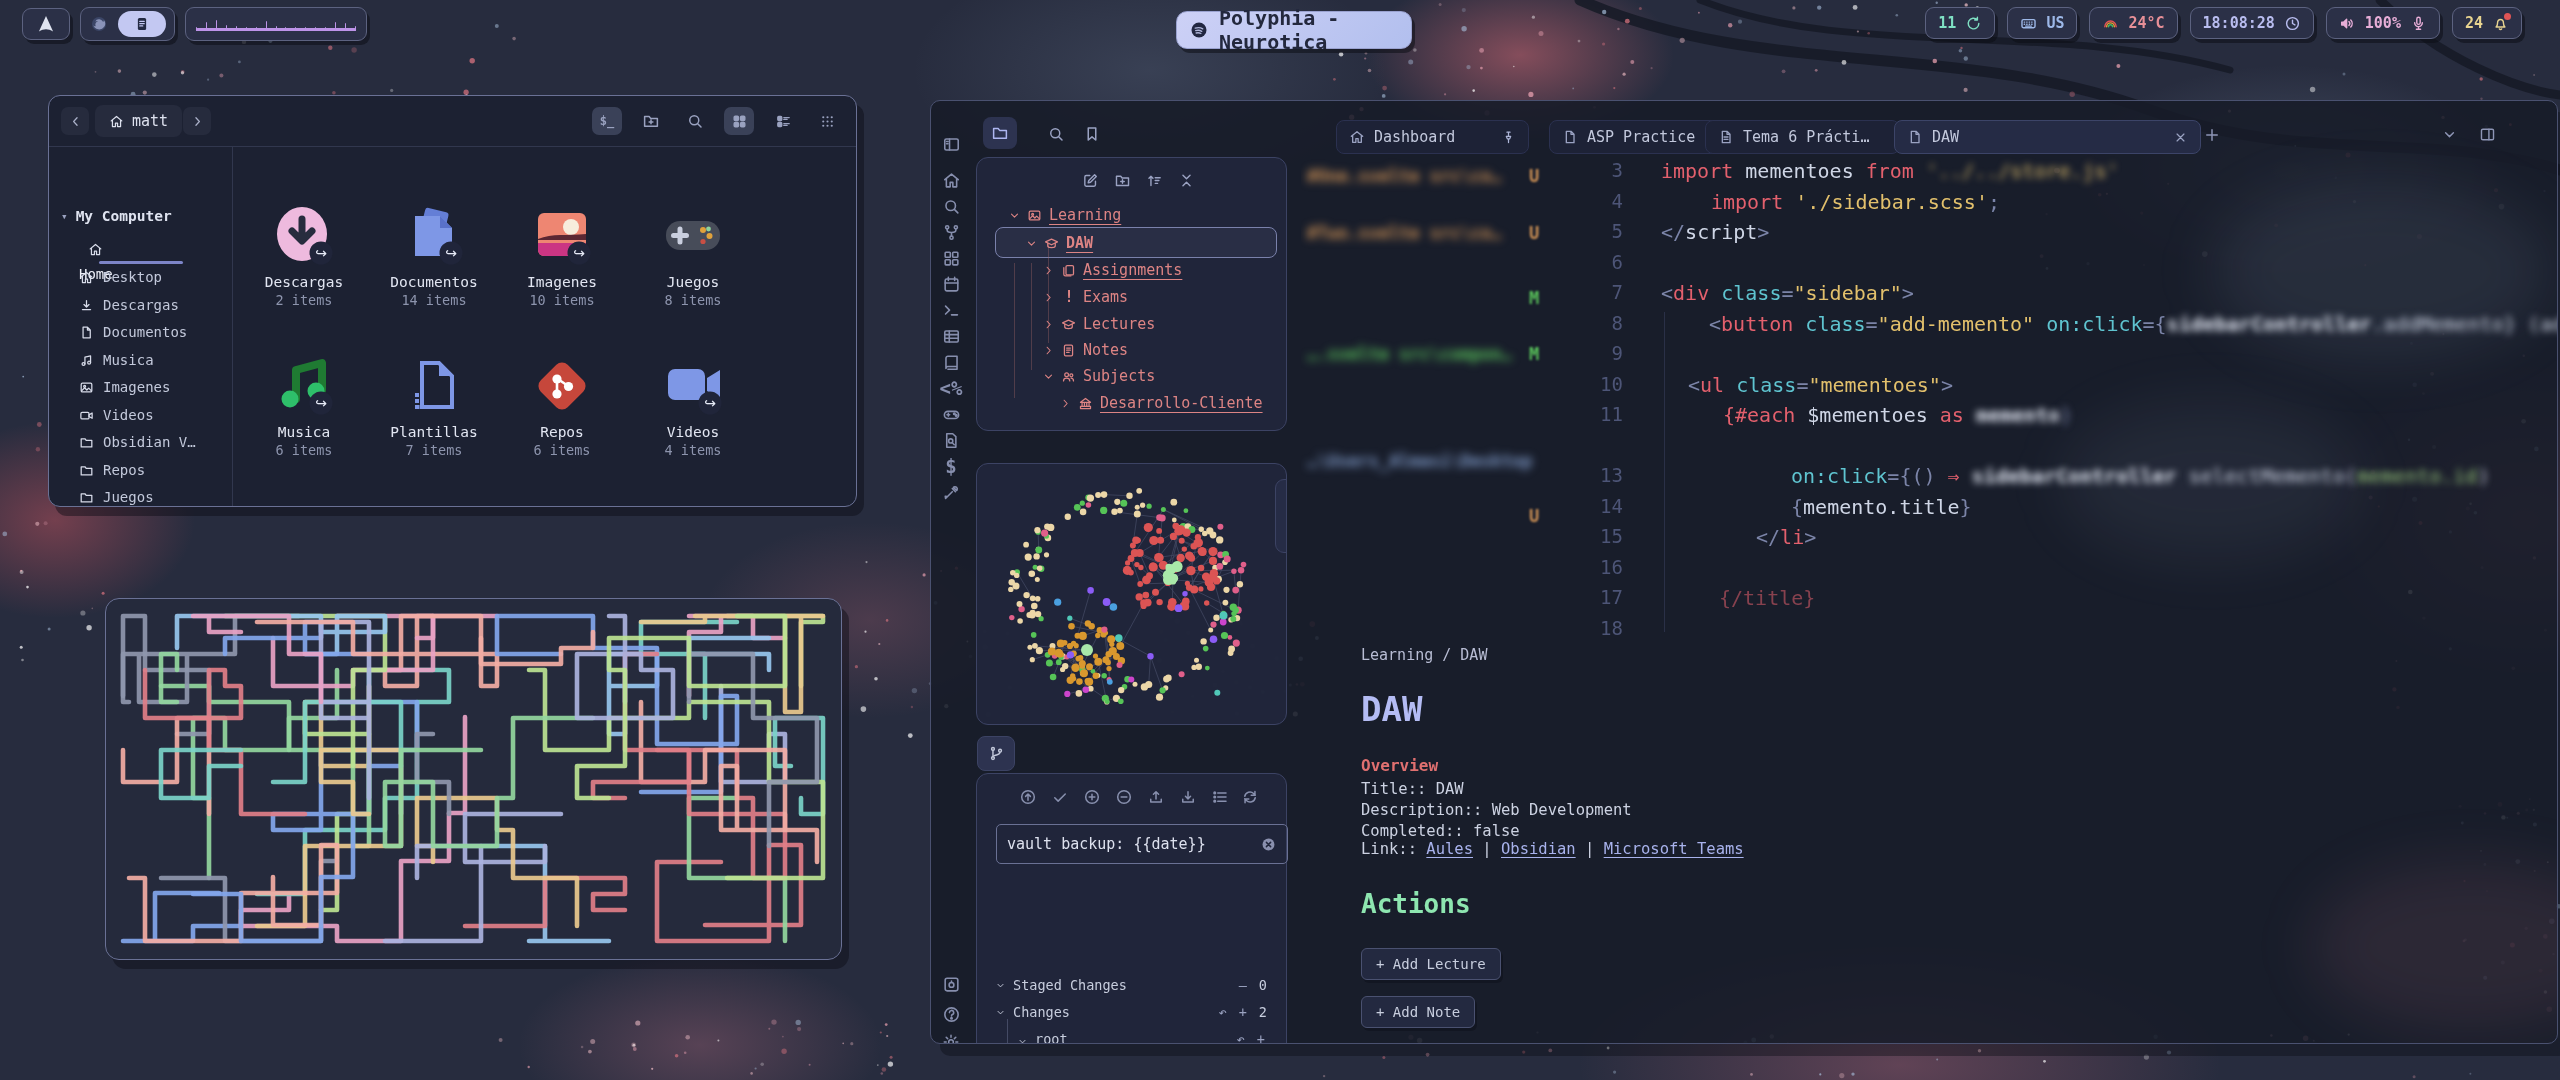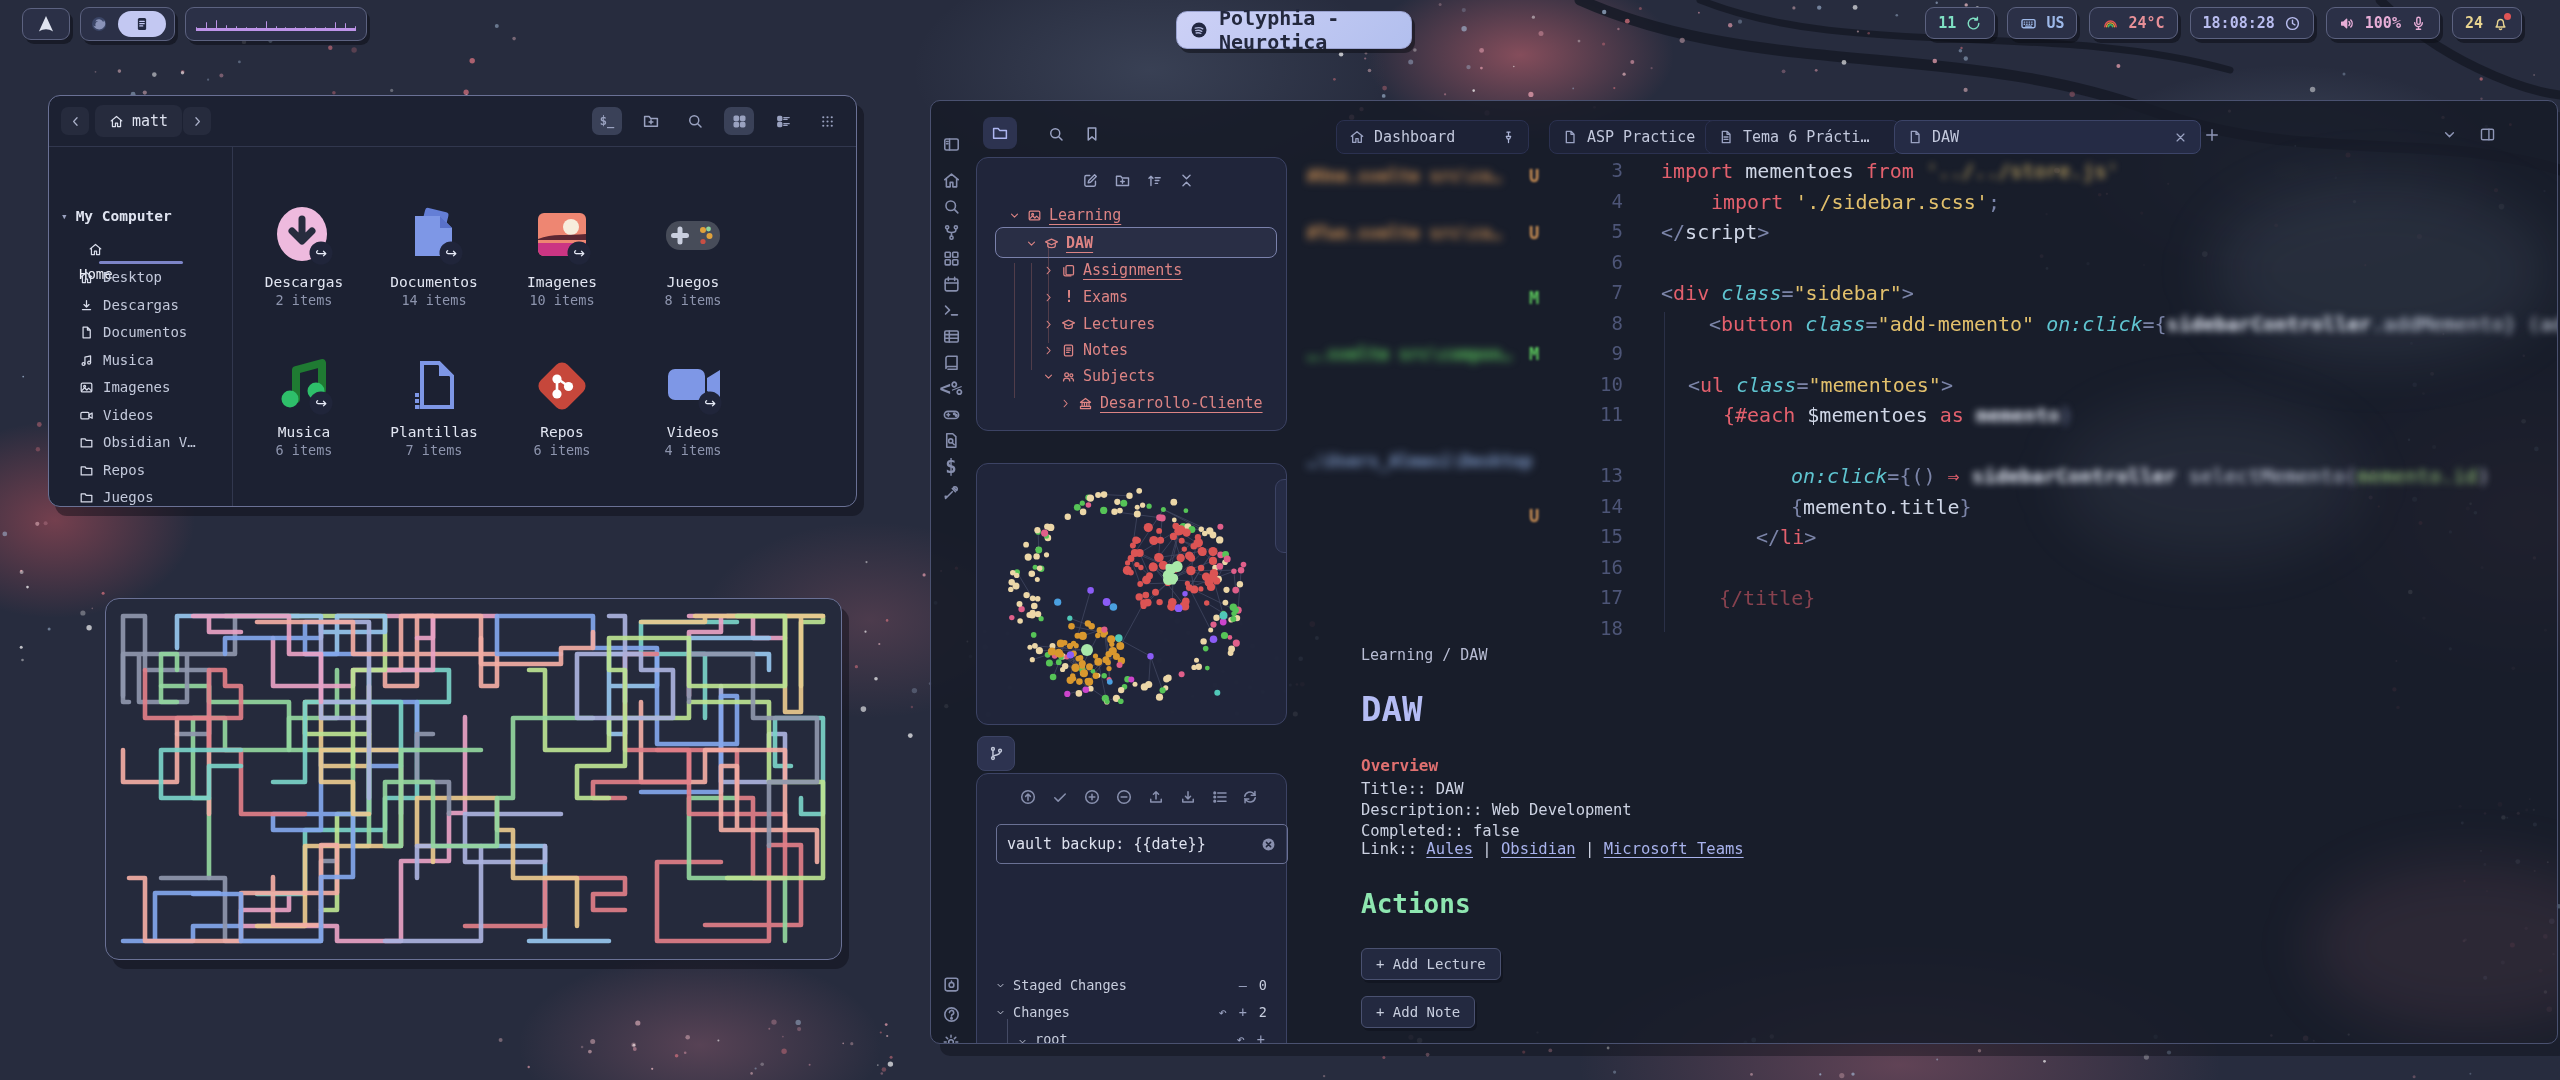--- a/index.html
+++ b/index.html
@@ -93,21 +93,21 @@
   .tabctl{position:absolute;top:25px;color:#8d95b5;font-size:18px}
   
   #editor{position:absolute;left:370px;top:51px;width:1256px;height:500px;overflow:hidden}
   .ghost{position:absolute;left:6px;font-size:17px;filter:blur(4px);white-space:nowrap;font-weight:bold}
   .gbadge{position:absolute;left:228px;font-size:17px;font-weight:bold;filter:blur(1.2px)}
   .g-orange{color:#cf9255}.g-green{color:#58c05a}.g-blue{color:#7f9ac8}
   .cline{position:absolute;left:0;right:0;height:30px;font-size:20px;white-space:nowrap}
   .lnum{position:absolute;left:250px;width:72px;text-align:right;color:#4d5577;font-size:19px}
   .ccode{position:absolute;left:360px}
   .c-red{color:#e3606d}.c-yel{color:#e2c06c}.c-grn{color:#9ac97c}
-  .c-teal{color:#5fc4d0;font-style:italic}.c-punc{color:#7b84a8}
+  .c-teal{color:#5fc4d0;}.c-punc{color:#7b84a8}
   .c-fg{color:#cfd6e6}.c-fgb{color:#e6ebf7;font-weight:bold}
   .c-dim{opacity:.55}.c-dim2{opacity:.3}
   .blur{filter:blur(3.5px)}
   #codeguide{position:absolute;left:363px;top:160px;height:320px;width:1px;background:#3c4464;opacity:.5}
   
   .note-el{position:absolute;left:430px}
   #crumb{top:545px;font-size:15px;color:#b8bdd4}
   #ntitle{top:588px;font-size:34px;font-weight:bold;color:#b4bcf4}
   #noverview{top:655px;font-size:16px;font-weight:bold;color:#e07070}
   .nfield{font-size:15.5px;color:#ccd2e2}

